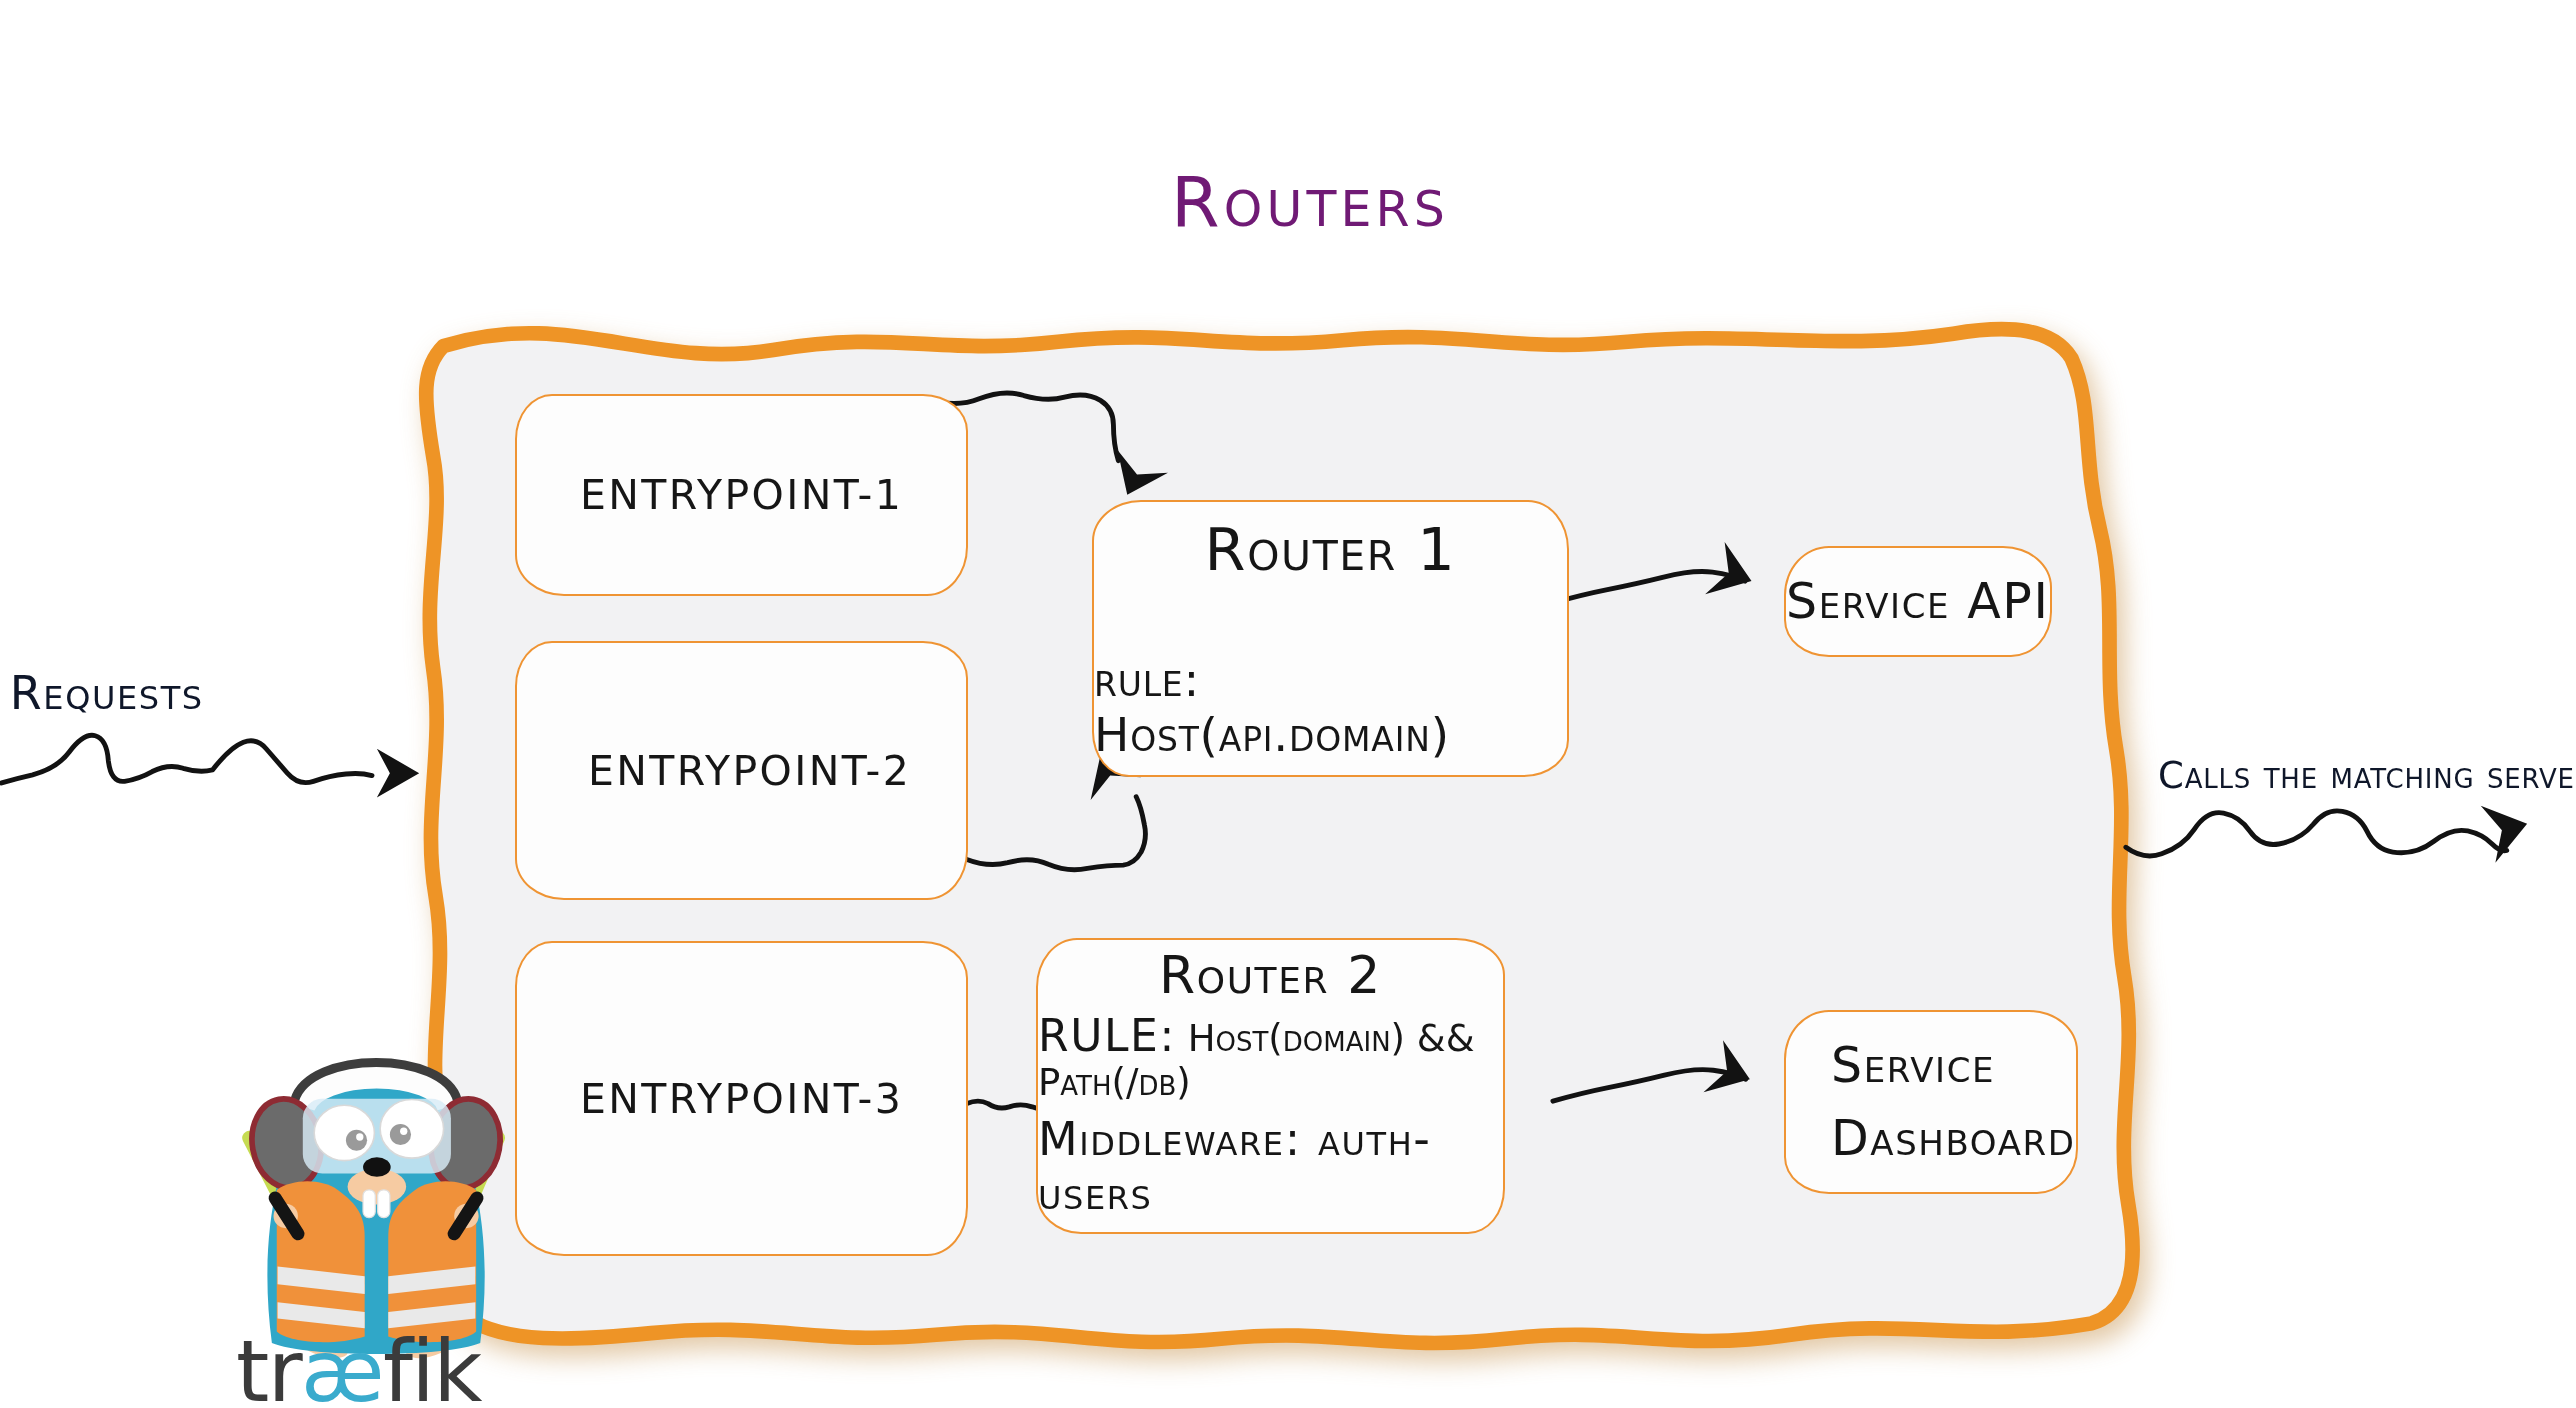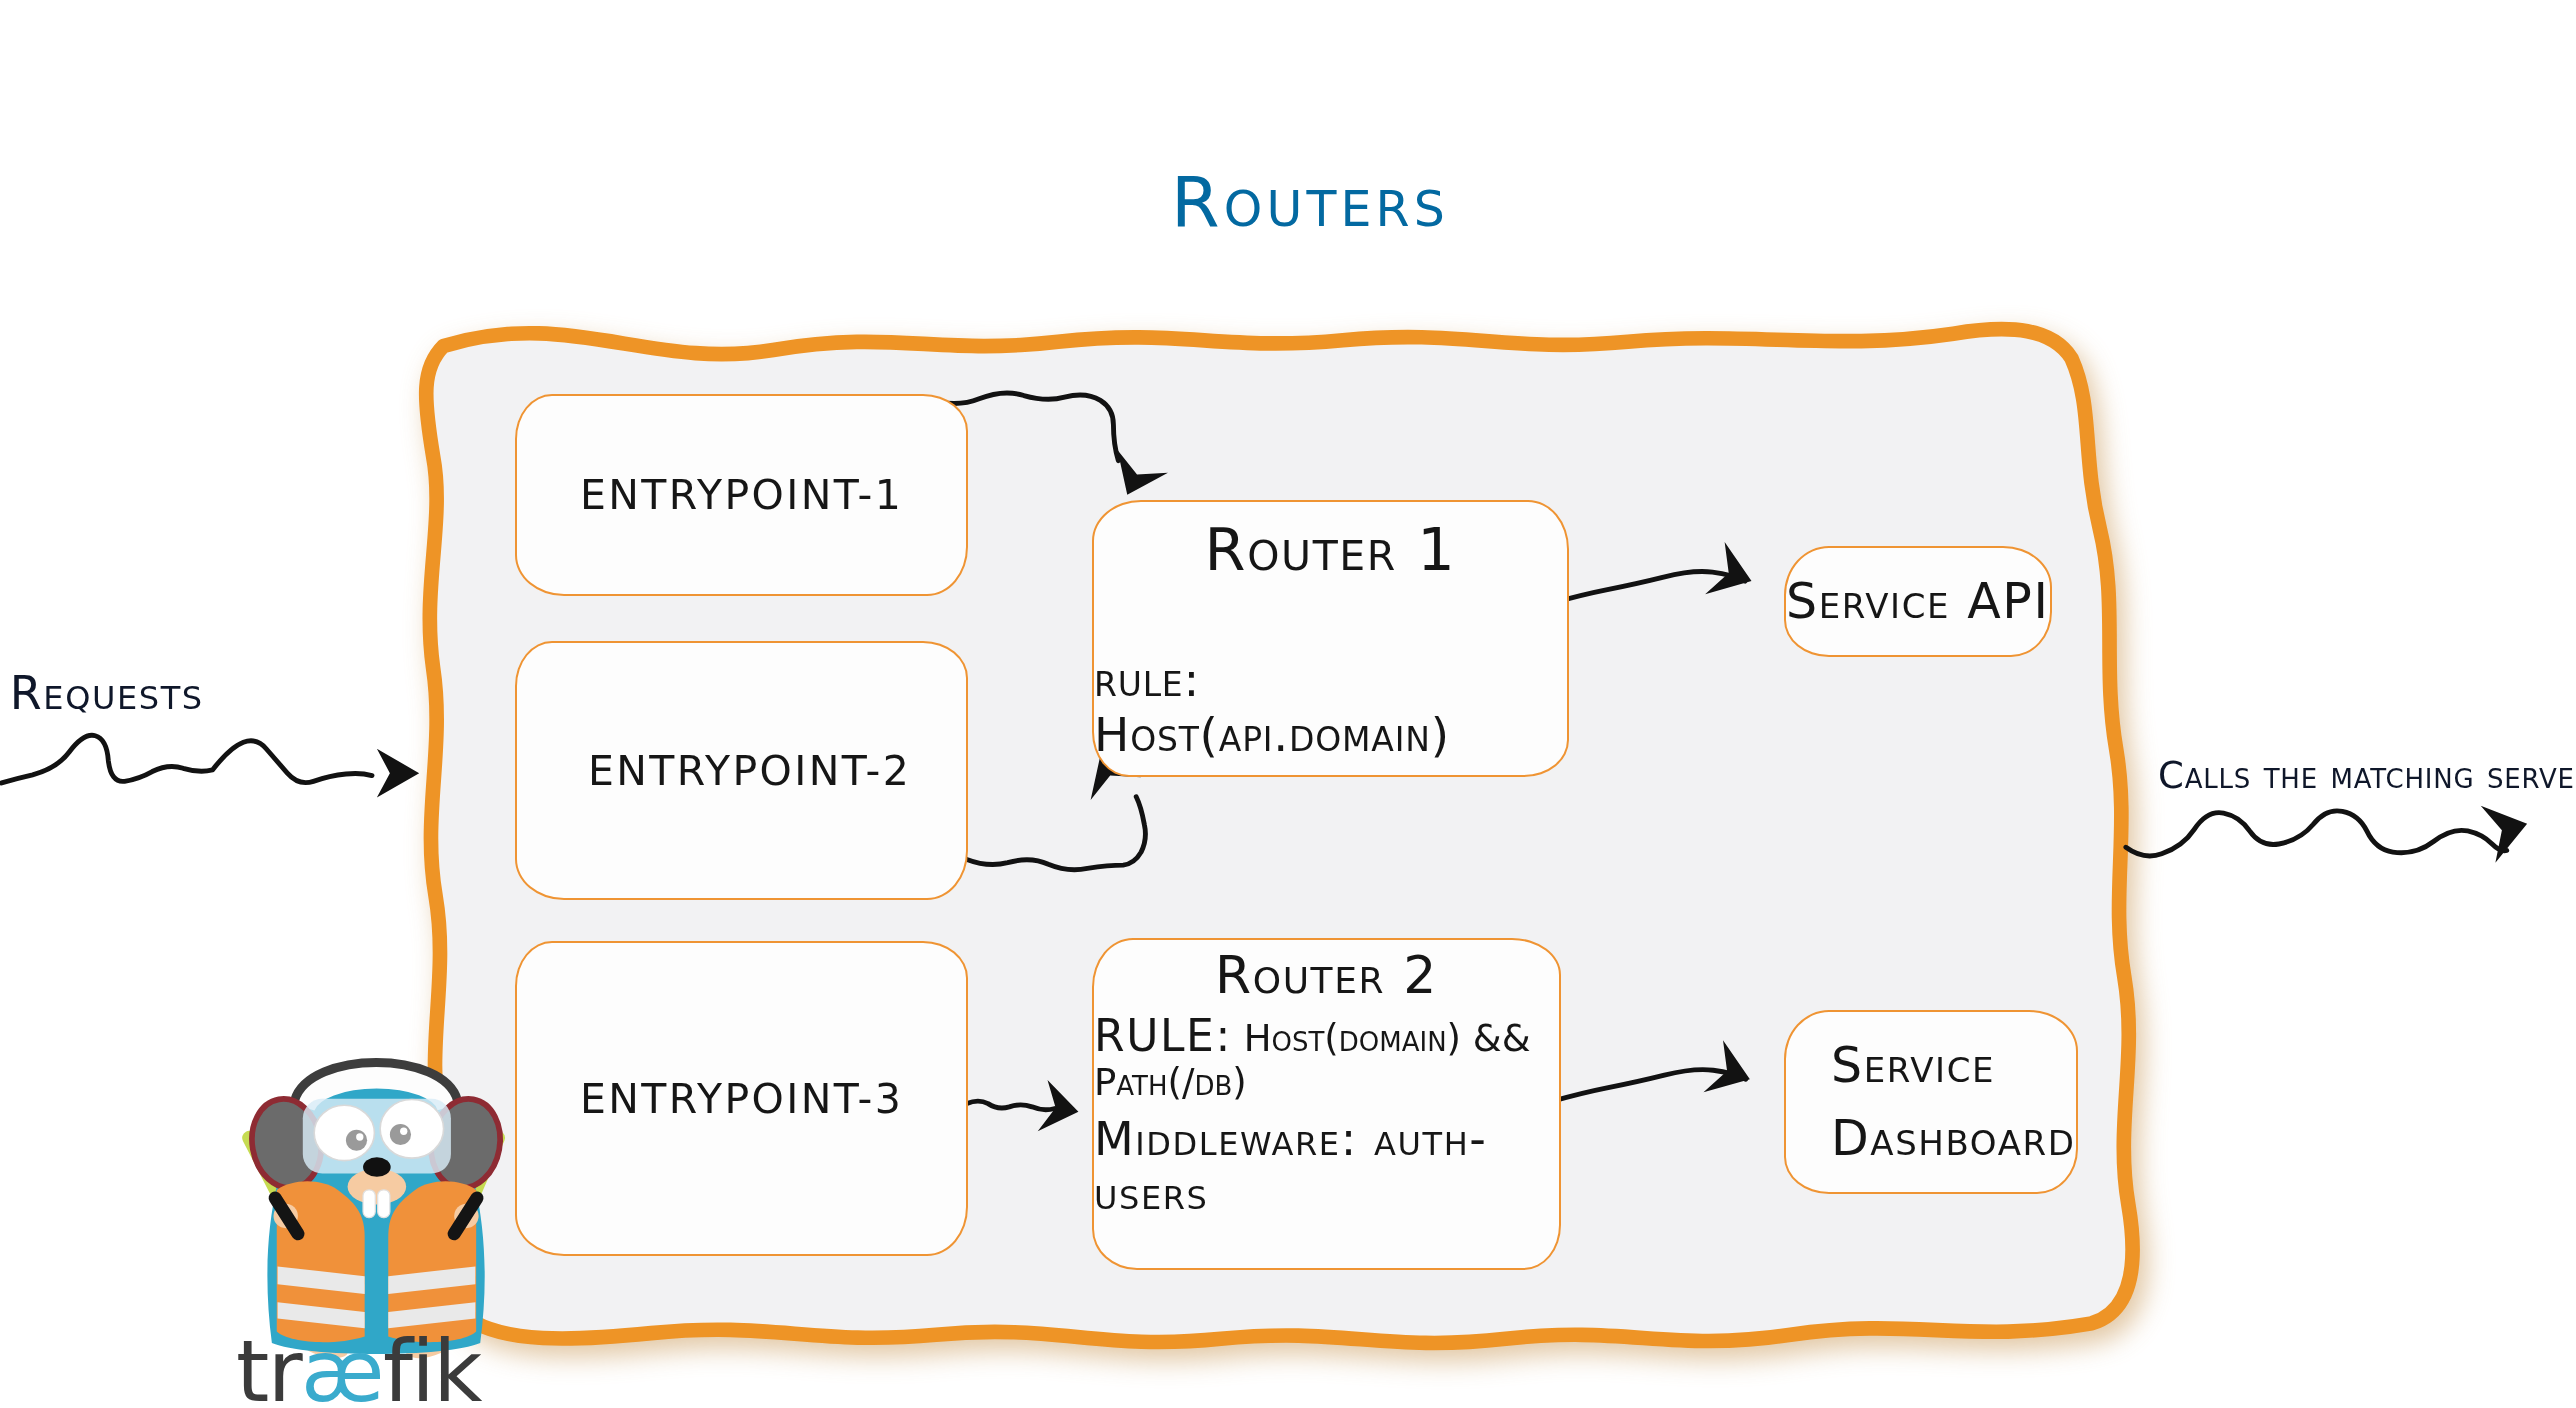--- a/index.html
+++ b/index.html
@@ -2,39 +2,39 @@
 <html style="font-size:13px"><head>
 <meta charset="utf-8">
 <style>
   html,body{margin:0;padding:0;background:#ffffff;}
   .canvas{position:relative;width:2576px;height:1408px;background:#ffffff;overflow:hidden;
           font-family:"DejaVu Sans",sans-serif;color:#161616;}
   .layer{position:absolute;left:0;top:0;width:2576px;height:1408px;}
   .shadowed{filter:drop-shadow(10px 14px 16px rgba(185,125,40,.42));}
 
   .title{position:absolute;left:1082px;top:161px;width:456px;text-align:center;
-         font-size:70px;font-variant:small-caps;letter-spacing:4.1px;color:#0369a1;}
+         font-size:70px;font-variant:small-caps;letter-spacing:4.1px;color:#701a75;}
 
   .side-label{position:absolute;font-variant:small-caps;color:#0f172a;white-space:nowrap;}
   .requests{left:9.8px;top:666px;font-size:46px;letter-spacing:1.6px;}
   .calls{left:2158px;top:754px;font-size:37px;letter-spacing:0.8px;}
 
   .box{position:absolute;background:#fdfdfd;border:2.4px solid #ef9433;
        display:flex;align-items:center;justify-content:center;box-sizing:border-box;}
   .ep{left:515px;width:453px;border-radius:37px 45px 41px 49px / 45px 37px 49px 41px;}
   .ep-label{font-size:46px;font-variant:small-caps;letter-spacing:3.3px;text-transform:uppercase;
             font-size:41px;letter-spacing:2.4px;}
   .ep1{top:394px;height:202px;}
   .ep2{top:641px;height:259px;padding-left:16px;}
   .ep3{top:941px;height:315px;}
 
   .router{flex-direction:column;justify-content:flex-start;}
   .r1{left:1092px;top:500px;width:477px;height:277px;
       border-radius:49px 41px 45px 37px / 41px 49px 37px 45px;}
-  .r2{left:1092px;top:938px;width:469px;height:332px;
+  .r2{left:1036px;top:938px;width:469px;height:296px;
       border-radius:41px 49px 37px 45px / 49px 37px 45px 41px;}
   .router-name{font-size:59px;font-variant:small-caps;letter-spacing:1.6px;margin-top:13px;}
   .r1 .rule-line{margin-top:68px;font-size:47px;font-variant:small-caps;letter-spacing:0.8px;}
   .r2 .router-name{font-size:52px;margin-top:4.9px;}
   .r2 .rule-line{margin-top:4.9px;font-size:37px;font-variant:small-caps;}
   .r2 .rule-line .rule-label{font-size:44px;text-transform:uppercase;font-variant:normal;letter-spacing:1.6px;}
   .r2 .mw-line{margin-top:8.1px;font-size:46px;font-variant:small-caps;letter-spacing:1.6px;}
 
   .svc{left:1784px;border-radius:45px 49px 41px 45px / 49px 41px 45px 37px;margin-top:14px;}
   .svc1{top:532px;height:111px;}

